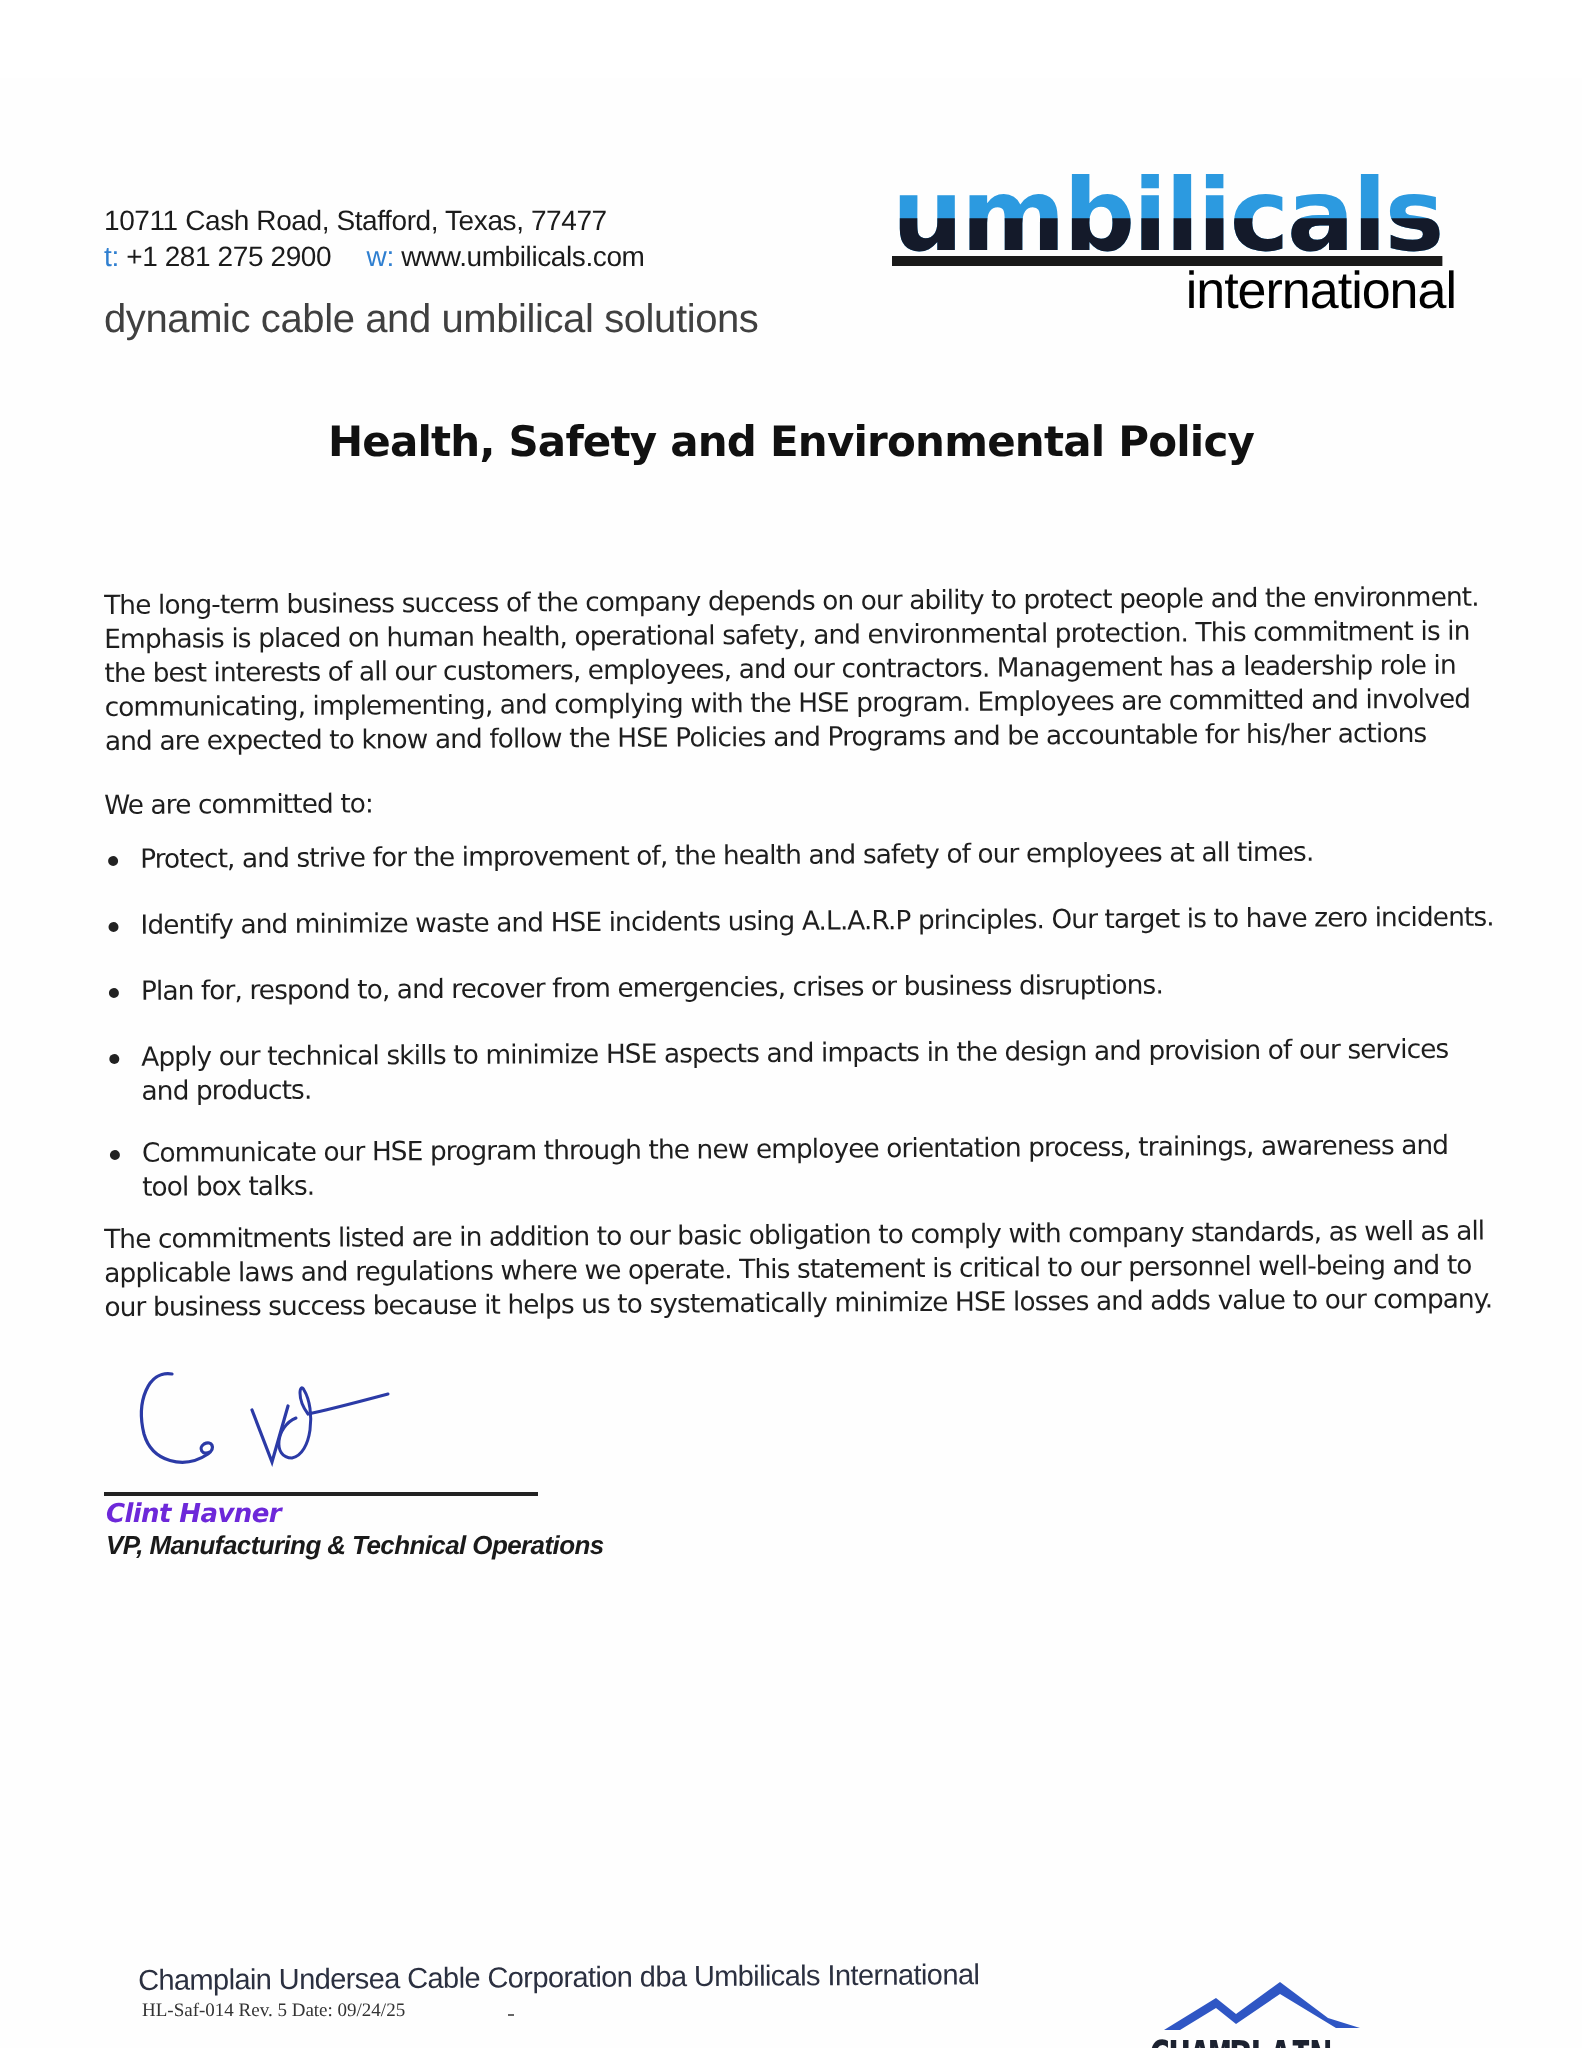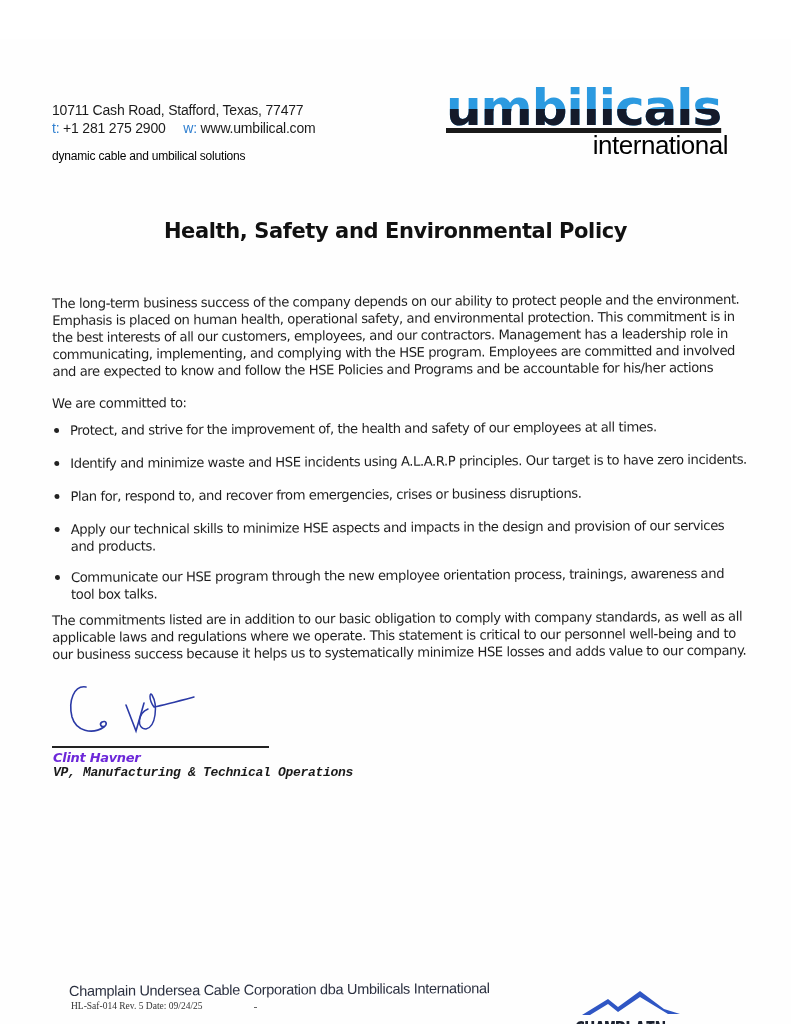--- a/index.html
+++ b/index.html
@@ -2,44 +2,44 @@
 <html><head>
 <meta charset="utf-8">
 <style>
   html, body { margin: 0; padding: 0; background: #ffffff; }
   body { width: 791px; height: 1024px; position: relative; overflow: hidden; font-family: "Liberation Sans", sans-serif; color: #1a1a1a; }
   .page { position: absolute; left: 0; top: 0; width: 791px; height: 1024px; background: #fefefe; margin-top: 39px; }
 
   .addr { position: absolute; left: 52px; top: 62px; font-size: 14px; line-height: 18px; color: #1b1b1b; letter-spacing: -0.2px; }
   .addr .lbl { color: #2f7fd0; }
   .addr .gap { display: inline-block; width: 14px; }
-  .tagline { position: absolute; left: 52px; top: 110px; font-size: 12px; color: #000000; letter-spacing: -0.2px; }
+  .tagline { position: absolute; left: 52px; top: 110px; font-size: 20px; color: #404040; letter-spacing: -0.2px; }
 
   .logo { position: absolute; left: 446px; top: 47px; width: 290px; height: 80px; }
   .logo-word { position: absolute; left: 0; top: -6px; font-family: "DejaVu Sans", sans-serif; font-weight: bold; font-size: 50px; letter-spacing: -1px; line-height: 56px; }
   .logo-word .top { color: #2c9ae0; }
   .logo-word .wrap { position: relative; display: inline-block; text-decoration: underline; }
   .logo-word .bot { position: absolute; left: 0; top: 0; color: #141a2a; clip-path: inset(52% 0 0 0); }
   .logo-sub { position: absolute; right: 8px; top: 44px; font-size: 26px; color: #000000; letter-spacing: -0.5px; }
 
-  .title { position: absolute; left: 0; width: 791px; top: 180px; text-align: center; font-size: 21px; font-weight: bold; color: #111; font-family: "DejaVu Sans", sans-serif; letter-spacing: -0.4px; }
+  .title { position: absolute; left: 0; width: 791px; top: 170px; text-align: center; font-size: 21px; font-weight: bold; color: #111; font-family: "DejaVu Sans", sans-serif; letter-spacing: -0.4px; }
 
   .body { position: absolute; left: 52px; width: 695px; font-size: 13.2px; line-height: 17px; color: #1e1e1e; font-family: "DejaVu Sans", sans-serif; letter-spacing: -0.45px; transform: rotate(-0.35deg); transform-origin: left top; }
   .intro { top: 256px; }
   .committed { top: 356px; }
   .bullets { position: absolute; left: 52px; top: 383px; width: 695px; margin: 0; padding: 0; list-style: none; font-size: 13.2px; line-height: 17px; color: #1e1e1e; font-family: "DejaVu Sans", sans-serif; letter-spacing: -0.45px; transform: rotate(-0.35deg); transform-origin: left top; }
   .bullets li { position: relative; padding-left: 18px; margin-bottom: 16px; }
   .bullets li:nth-child(4) { margin-bottom: 14px; }
   .bullets li .dot { position: absolute; left: 2px; top: 6px; width: 5px; height: 5px; border-radius: 50%; background: #222; }
   .closing { top: 573px; }
 
   .signature { position: absolute; left: 64px; top: 640px; width: 150px; height: 60px; }
   .sig-line { position: absolute; left: 52px; top: 707px; width: 217px; height: 1.5px; background: #222; }
   .signer-name { position: absolute; left: 53px; top: 711px; font-size: 13px; font-weight: bold; font-style: italic; color: #6d28d9; font-family: "DejaVu Sans", sans-serif; letter-spacing: -0.3px; }
-  .signer-title { position: absolute; left: 53px; top: 726px; font-size: 13px; font-weight: bold; font-style: italic; color: #1a1a1a; font-family: Liberation Mono, monospace; letter-spacing: -0.3px; }
+  .signer-title { position: absolute; left: 53px; top: 726px; font-size: 13px; font-weight: bold; font-style: italic; color: #1a1a1a; font-family: Liberation Sans, sans-serif; letter-spacing: -0.3px; }
 
   .footer-corp { position: absolute; left: 69px; top: 944px; font-size: 14.5px; color: #2b3040; letter-spacing: -0.3px; transform: rotate(-0.4deg); transform-origin: left top; }
   .footer-doc { position: absolute; left: 71px; top: 962px; font-size: 9.5px; color: #333; font-family: "Liberation Serif", serif; }
   .footer-mark { position: absolute; left: 254px; top: 968px; width: 3px; height: 1px; background: #666; }
 
   .champlain { position: absolute; left: 568px; top: 948px; width: 130px; height: 66px; }
   .champlain svg { position: absolute; left: 0; top: 0; }
   .champ-text { position: absolute; left: 6px; top: 30px; font-family: "DejaVu Sans Mono", monospace; font-weight: bold; font-size: 22px; letter-spacing: -1.5px; color: #1c2230; transform: scaleX(0.86); transform-origin: left top; }
   .champ-cable { position: absolute; left: 0; width: 124px; top: 53px; text-align: right; font-size: 7.5px; font-weight: bold; letter-spacing: 2px; color: #1c2230; }
   .champ-cable::before, .champ-cable::after { content: ""; display: inline-block; width: 24px; height: 1px; background: #999; vertical-align: middle; margin: 0 5px; }
@@ -48,21 +48,21 @@
 <body>
 
 <div class="page">
 
   <div class="addr">
     <div>10711 Cash Road, Stafford, Texas, 77477</div>
     <div>
       <span class="lbl">t:</span>
       <span>+1 281 275 2900</span><span class="gap"></span>
       <span class="lbl">w:</span>
-      <span>www.umbilical.com</span>
+      <span>www.umbilicals.com</span>
     </div>
   </div>
   <div class="tagline">dynamic cable and umbilical solutions</div>
 
   <div class="logo">
     <div class="logo-word">
       <span class="wrap">
         <span class="top">umbilicals</span>
         <span class="bot">umbilicals</span>
       </span>

